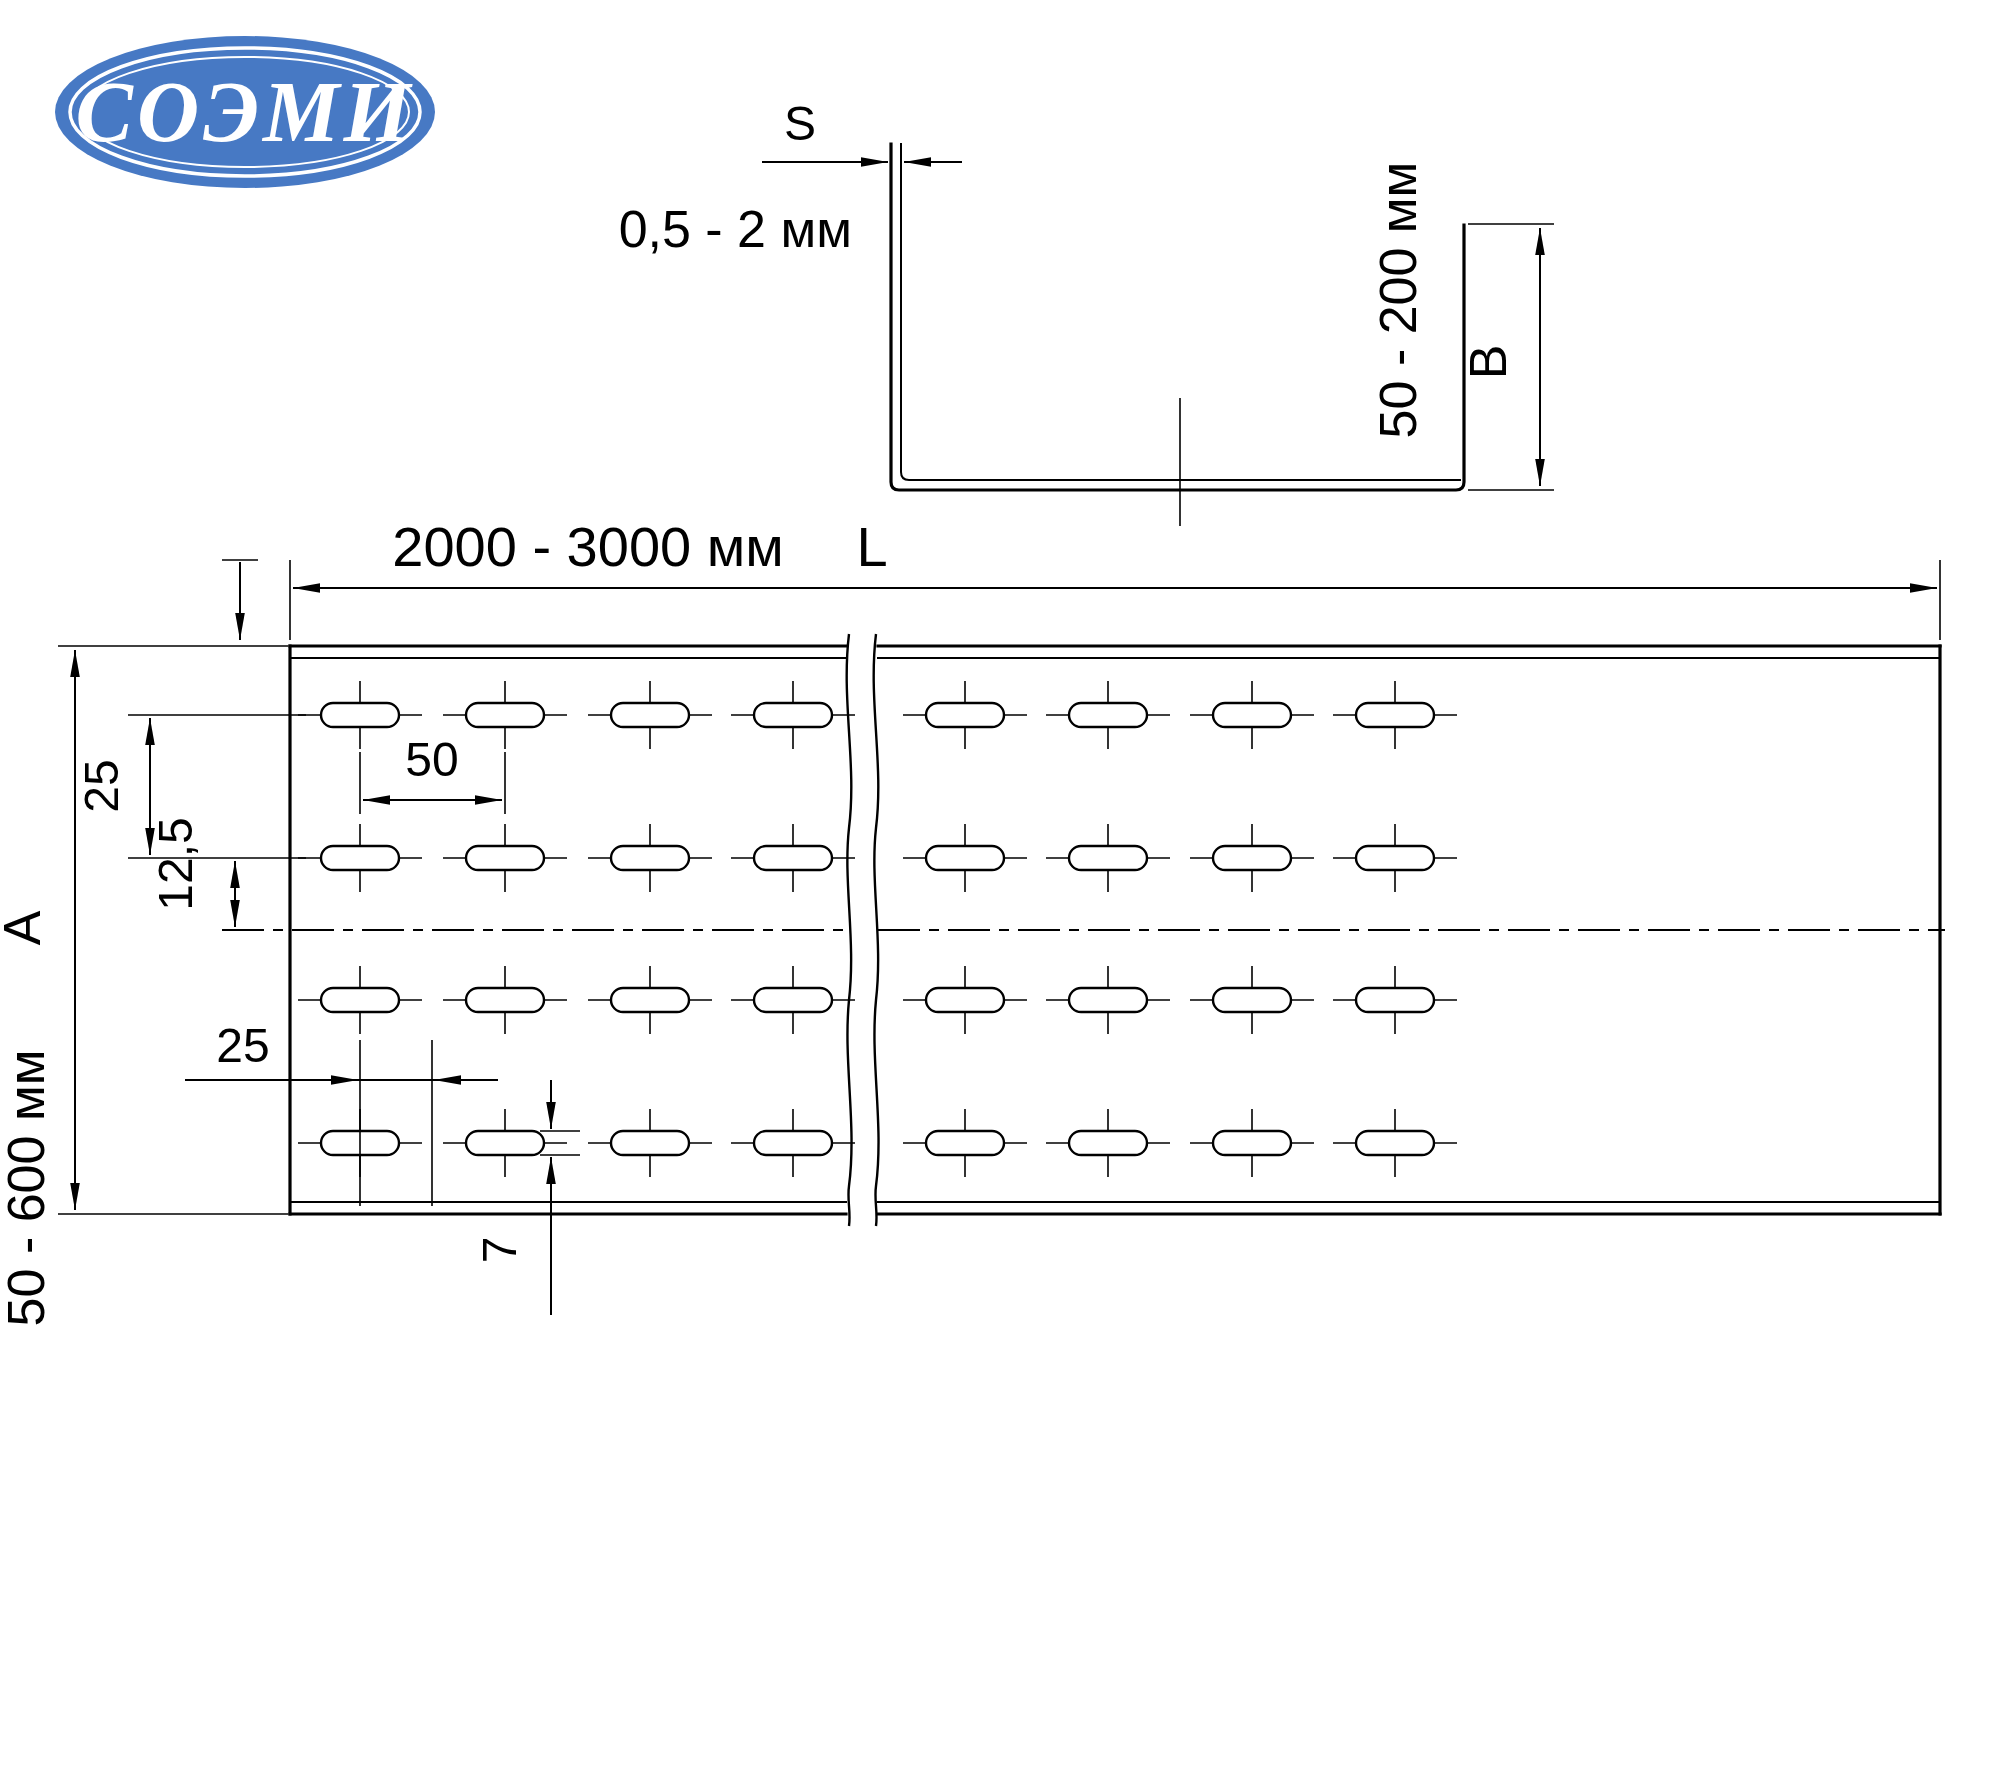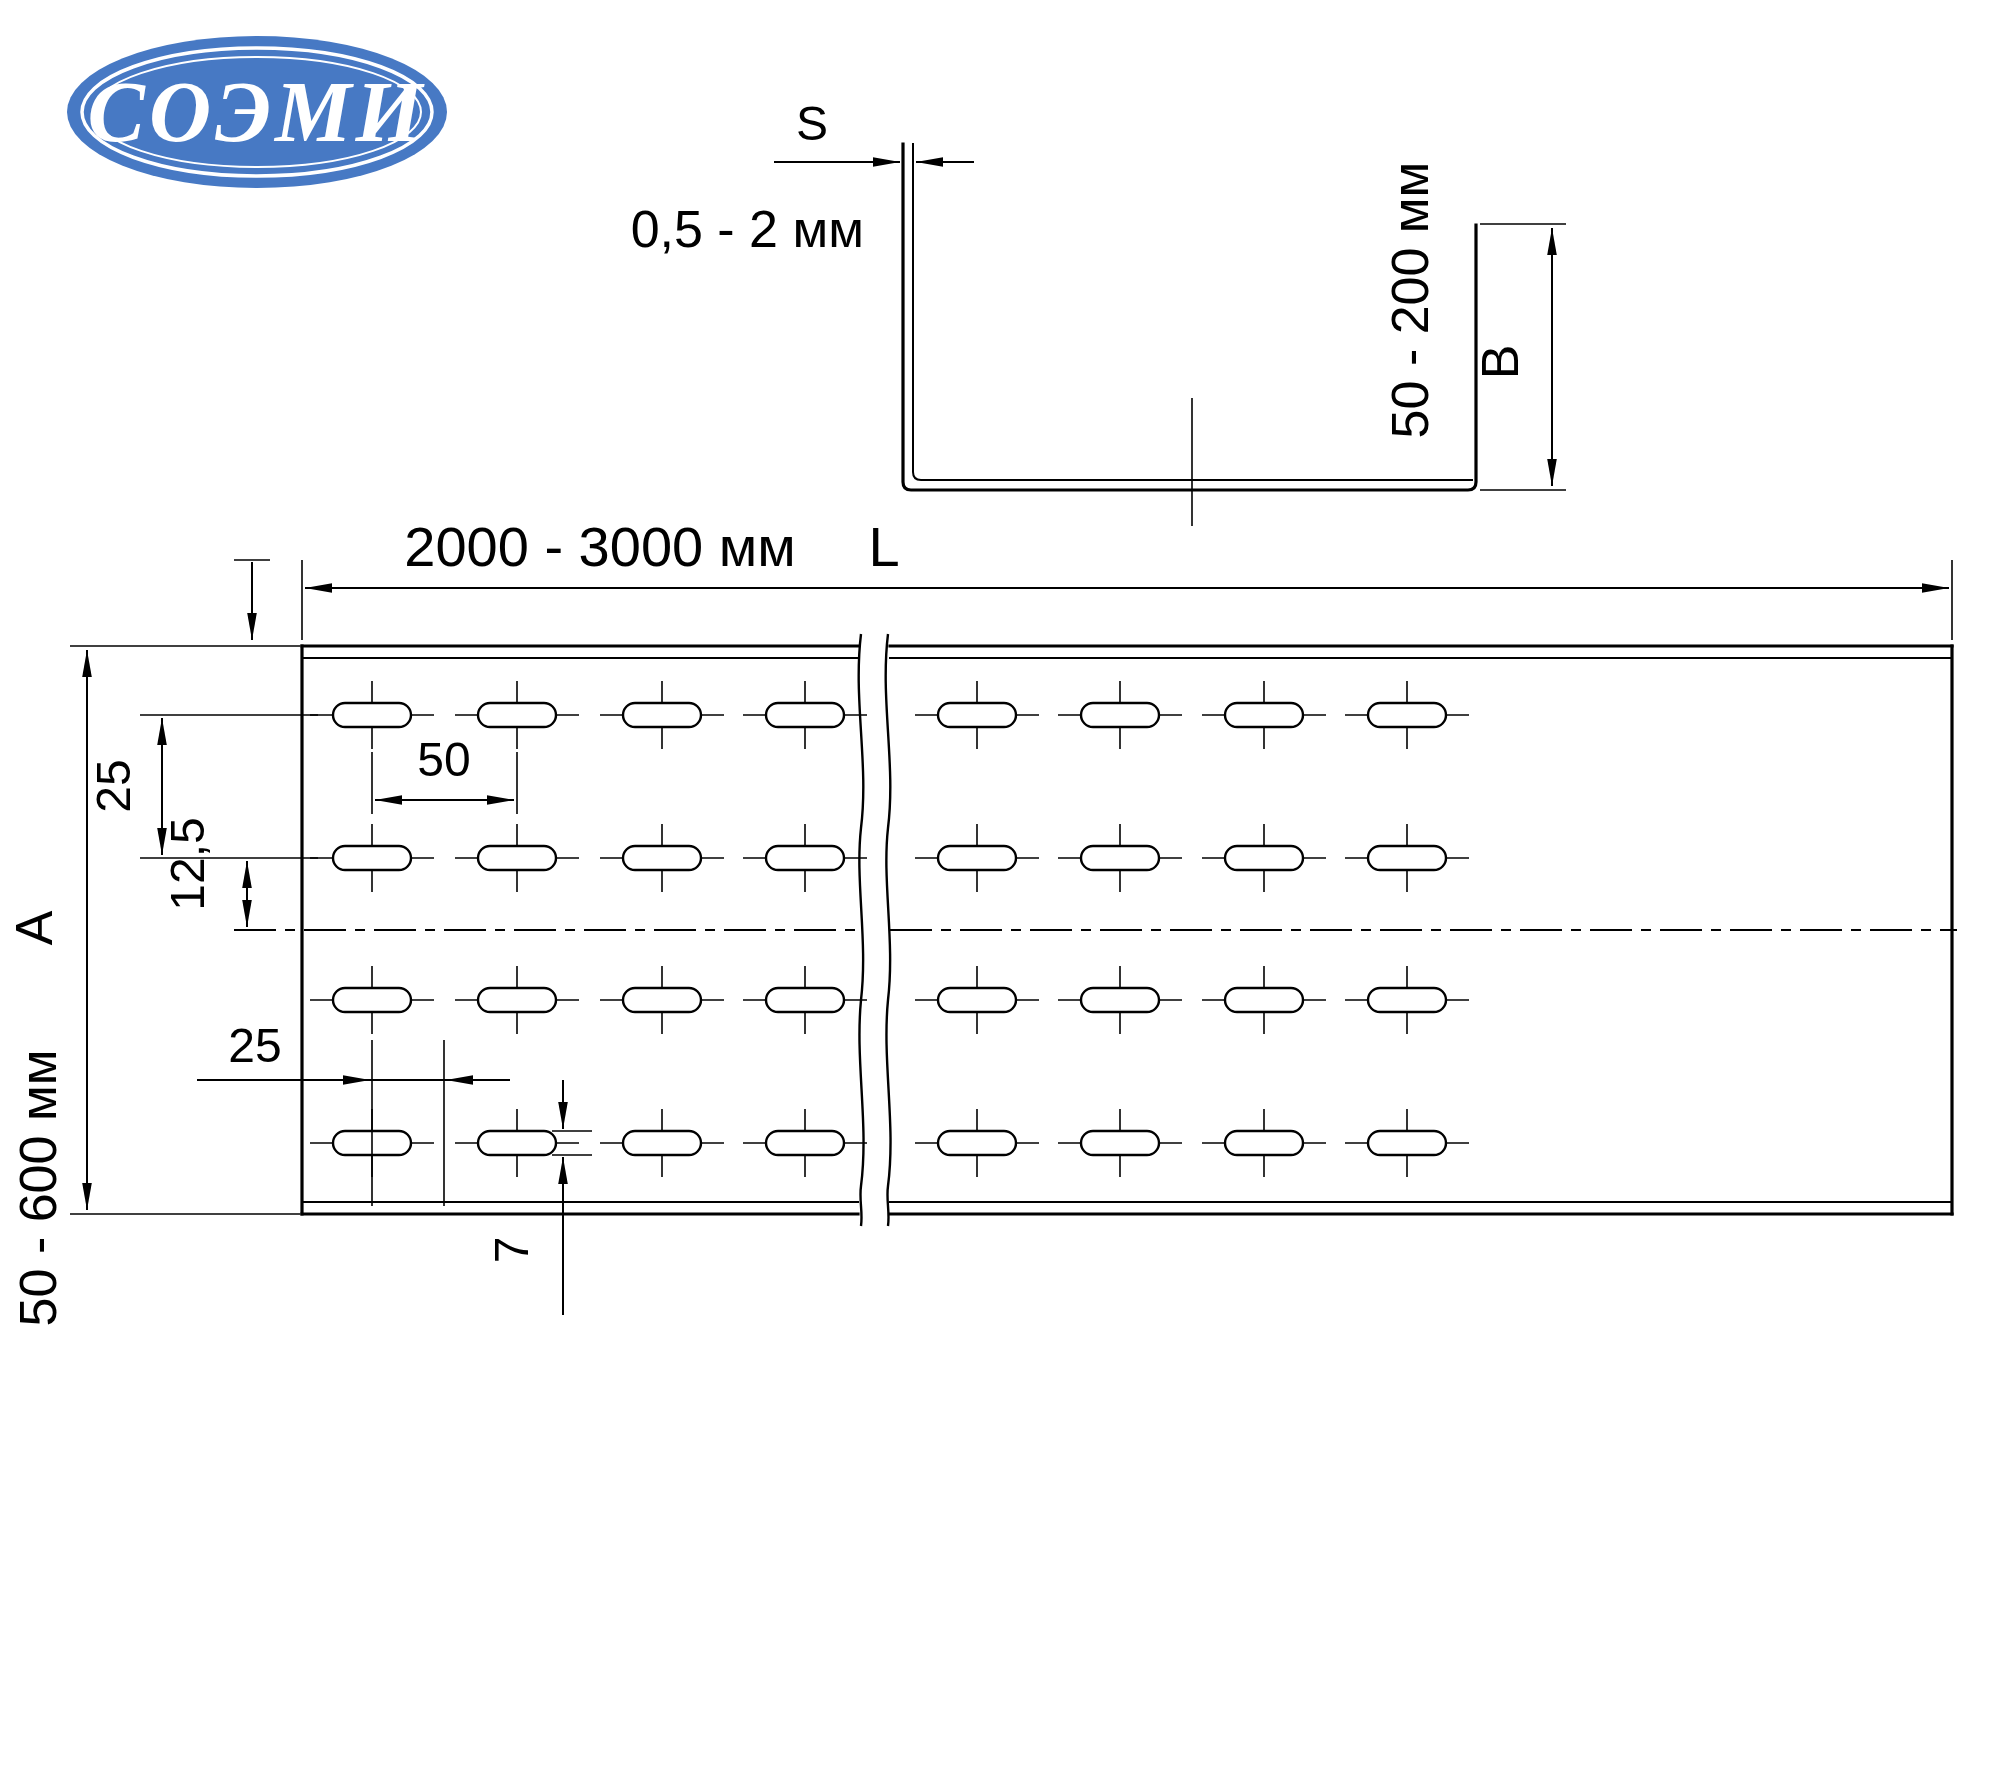--- a/index.html
+++ b/index.html
@@ -1,16 +1,16 @@
 <!DOCTYPE html>
 <html><head>
 <meta charset="utf-8">
 <style>
   html,body{margin:0;padding:0;background:#fff;}
-  .stage{width:1932px;height:1771px;position:relative;background:#fff;padding-left:12px;}
+  .stage{width:1932px;height:1771px;position:relative;background:#fff;}
   svg{display:block;}
   .outline{stroke:#000;stroke-width:3.2;fill:none;stroke-linecap:square;}
   .inline2{stroke:#000;stroke-width:2;fill:none;stroke-linecap:square;}
   .dim{stroke:#000;stroke-width:2;fill:none;}
   .ext{stroke:#000;stroke-width:1.6;fill:none;}
   .cl{stroke:#000;stroke-width:1.8;stroke-dasharray:42 9 10 9;fill:none;}
   .wave{stroke:#000;stroke-width:2.4;fill:none;}
   text{font-family:"Liberation Sans",sans-serif;fill:#000;}
   .dimtext{font-size:48px;text-anchor:middle;}
   .bigtext{font-size:56px;text-anchor:middle;}

